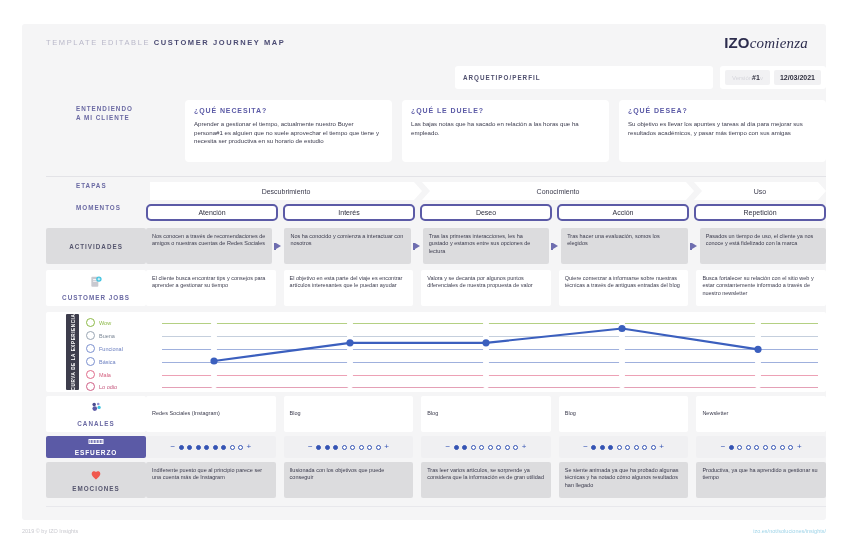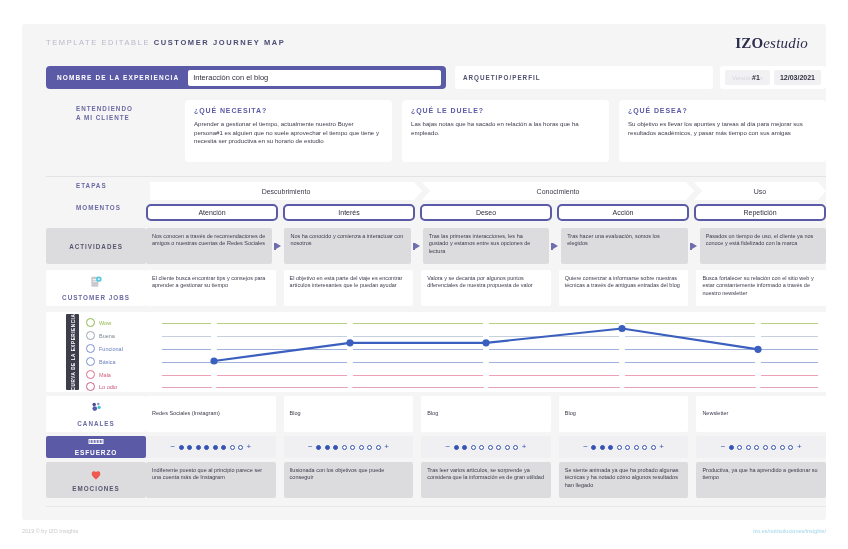--- a/index.html
+++ b/index.html
@@ -35,21 +35,21 @@
     font-weight: 400;
   }
   .hdr-title b { color: #4b4b73; font-weight: 700; }
   .logo {
     position: absolute;
     right: 18px; top: 10px;
     font-size: 15px;
     color: #2d2d4e;
     letter-spacing: .2px;
   }
-  .logo .b { font-weight: 700; font-family: Liberation Serif, serif; }
+  .logo .b { font-weight: 700; font-family: Liberation Sans, sans-serif; }
   .logo .i { font-style: italic; font-family: "Liberation Serif", serif; font-weight: 400; }
 
   
   .namebar {
     position: absolute;
     left: 24px; top: 42px;
     width: 400px; height: 23px;
     background: #5b5aa6;
     border-radius: 4px;
     display: flex; align-items: center;
@@ -272,27 +272,23 @@
   .foot a { color: #9fd4e8; text-decoration: none; }
 </style>
 </head>
 <body>
 
 <div class="page">
   <div class="sheet">
 
     <div class="hdr">
       <div class="hdr-title"><span>TEMPLATE EDITABLE </span><b>CUSTOMER JOURNEY MAP</b></div>
-      <div class="logo"><span class="b">IZO</span><span class="i">estudio</span></div>
-    </div>
-
-    <div class="namebar">
-      <div class="namebar-lbl">NOMBRE DE LA EXPERIENCIA</div>
-      <input class="namebar-input" value="Interacción con el blog" placeholder="Nombre de la experiencia" style="">
-    </div>
+      <div class="logo"><span class="b">IZO</span><span class="i">comienza</span></div>
+    </div>
+
 
     <div class="archbar">
       <div class="archbar-lbl">ARQUETIPO/PERFIL</div>
     </div>
 
     <div class="verbar">
       <div class="verbox">
           <span>Versión </span>
           <b>#1</b>
           <span> v</span>

